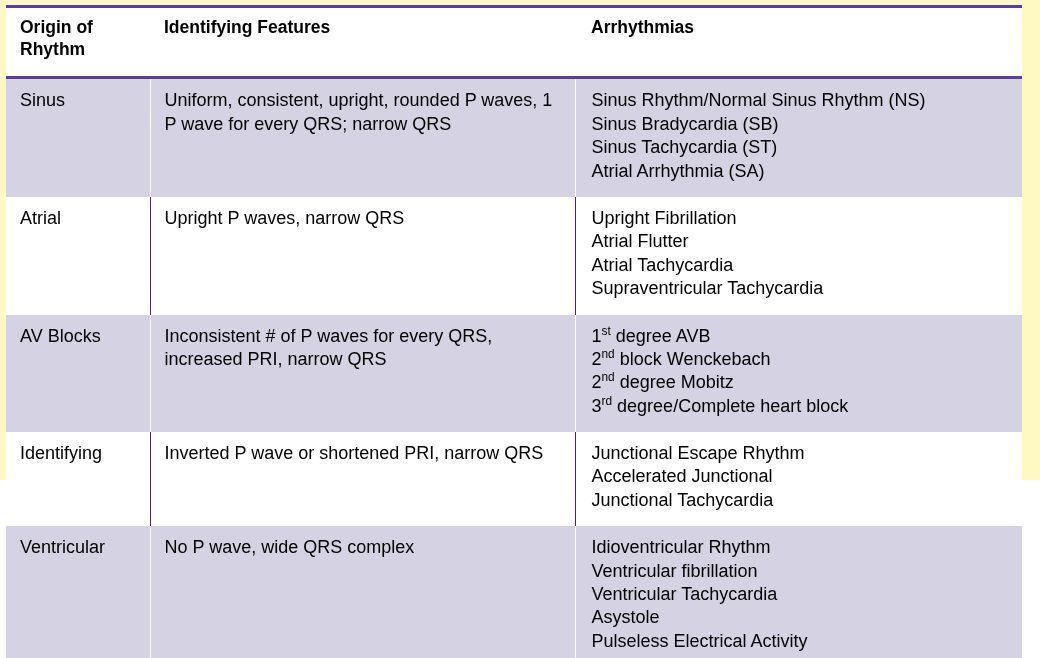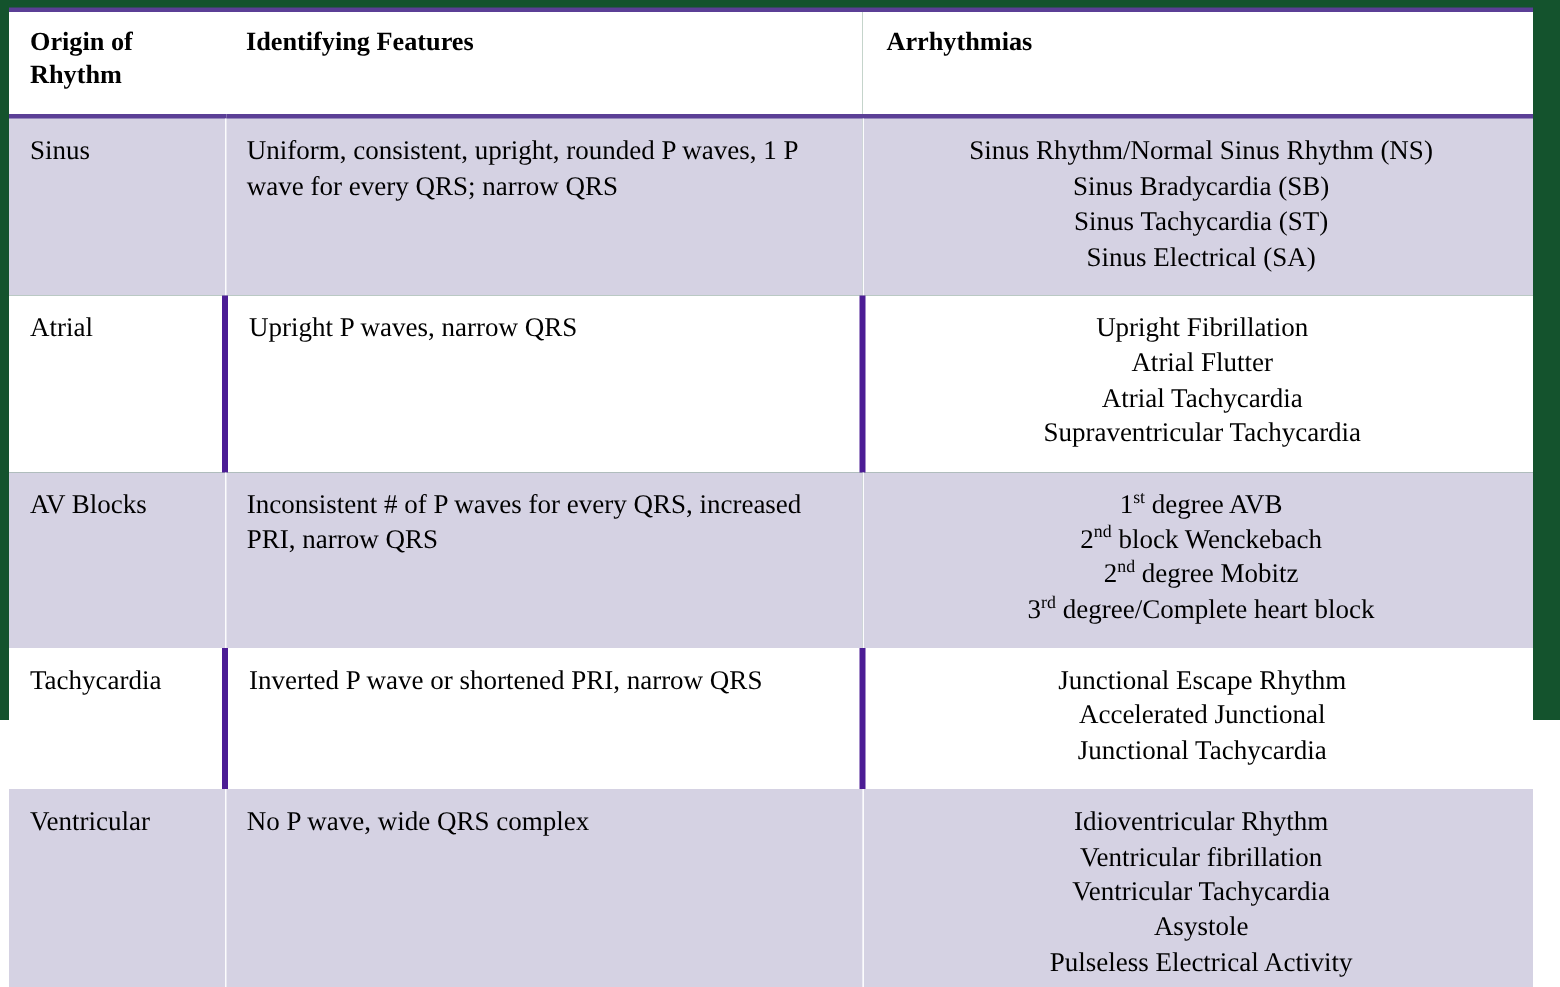--- a/index.html
+++ b/index.html
@@ -12,22 +12,21 @@
     width: 1040px;
     height: 658px;
     font-family: "Liberation Sans", sans-serif;
     color: #000000;
     overflow: hidden;
   }
   .page {
     position: relative;
     width: 1040px;
     height: 480px;
-    background: #14532d;
-    font-family: Liberation Serif, serif;
+    background: #fef9c3;
   }
   .table-wrap {
     position: absolute;
     left: 6px;
     top: 5px;
     width: 1016px;
   }
   table.rhythm-table {
     border-collapse: collapse;
     width: 1016px;
@@ -65,24 +64,24 @@
   thead th.col-features { padding-left: 14px; margin-top: 16px; }
   thead th.col-arr      { padding-left: 16px; margin-top: 46px; }
 
   tbody td {
     vertical-align: top;
     padding: 10px 12px 14px 14px;
     font-size: 18px;
     line-height: 1.30;
     border-right: 1px solid rgba(255,255,255,0.92);
   }
-  tbody td.col-arr { border-right: none; padding-left: 16px; text-align: center; }
+  tbody td.col-arr { border-right: none; padding-left: 16px; }
   tbody tr.shaded td { background: #d5d2e3; }
   tbody tr.plain  td { background: #ffffff; }
-  tbody tr.plain  td { border-right: 4px solid #4c1d95; }
+  tbody tr.plain  td { border-right: 1px solid #4c1d95; }
   tbody tr.plain  td.col-arr { border-right: none; }
 
   .arr-line { display: block; white-space: nowrap; }
   sup {
     font-size: 0.66em;
     vertical-align: super;
     line-height: 0;
   }
 </style>
 </head>
@@ -108,21 +107,21 @@
         </tr>
       </thead>
       <tbody id="table-body">
           <tr class="shaded">
             <td class="col-origin">Sinus</td>
             <td class="col-features">Uniform, consistent, upright, rounded P waves, 1 P wave for every QRS; narrow QRS</td>
             <td class="col-arr">
               <span class="arr-line">Sinus Rhythm/Normal Sinus Rhythm (NS)</span>
               <span class="arr-line">Sinus Bradycardia (SB)</span>
               <span class="arr-line">Sinus Tachycardia (ST)</span>
-              <span class="arr-line">Sinus Electrical (SA)</span>
+              <span class="arr-line">Atrial Arrhythmia (SA)</span>
             </td>
           </tr>
           <tr class="plain">
             <td class="col-origin">Atrial</td>
             <td class="col-features">Upright P waves, narrow QRS</td>
             <td class="col-arr">
               <span class="arr-line">Upright Fibrillation</span>
               <span class="arr-line">Atrial Flutter</span>
               <span class="arr-line">Atrial Tachycardia</span>
               <span class="arr-line">Supraventricular Tachycardia</span>
@@ -132,21 +131,21 @@
             <td class="col-origin">AV Blocks</td>
             <td class="col-features">Inconsistent # of P waves for every QRS, increased PRI, narrow QRS</td>
             <td class="col-arr">
               <span class="arr-line"><span>1</span><sup>st</sup><span> degree AVB</span></span>
               <span class="arr-line"><span>2</span><sup>nd</sup><span> block Wenckebach</span></span>
               <span class="arr-line"><span>2</span><sup>nd</sup><span> degree Mobitz</span></span>
               <span class="arr-line"><span>3</span><sup>rd</sup><span> degree/Complete heart block</span></span>
             </td>
           </tr>
           <tr class="plain">
-            <td class="col-origin">Tachycardia</td>
+            <td class="col-origin">Identifying</td>
             <td class="col-features">Inverted P wave or shortened PRI, narrow QRS</td>
             <td class="col-arr">
               <span class="arr-line">Junctional Escape Rhythm</span>
               <span class="arr-line">Accelerated Junctional</span>
               <span class="arr-line">Junctional Tachycardia</span>
             </td>
           </tr>
           <tr class="shaded">
             <td class="col-origin">Ventricular</td>
             <td class="col-features">No P wave, wide QRS complex</td>

